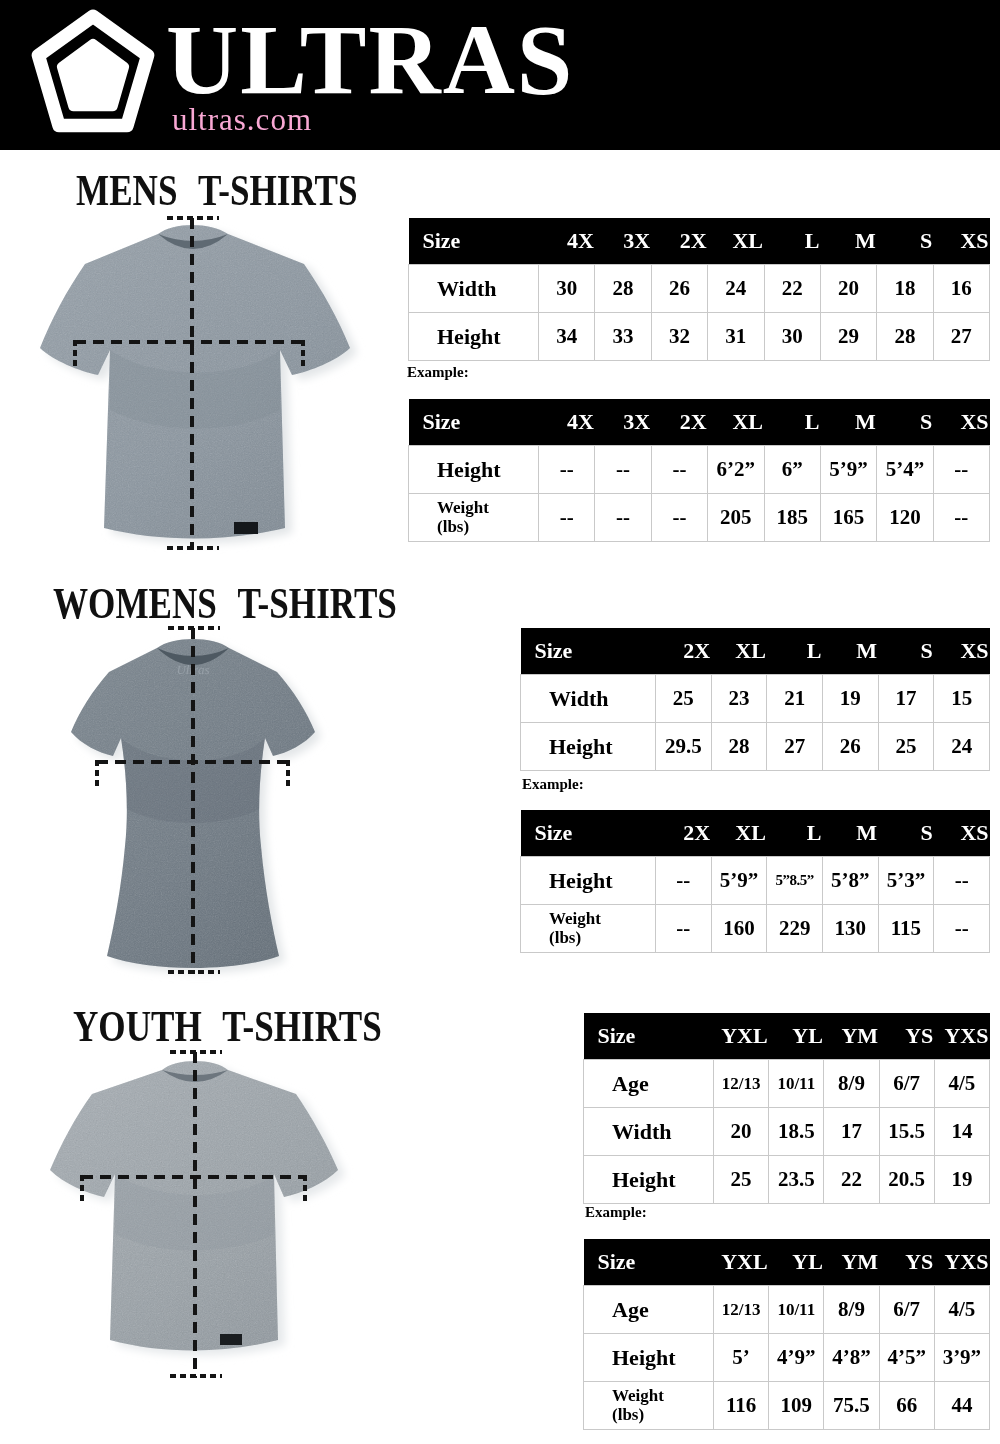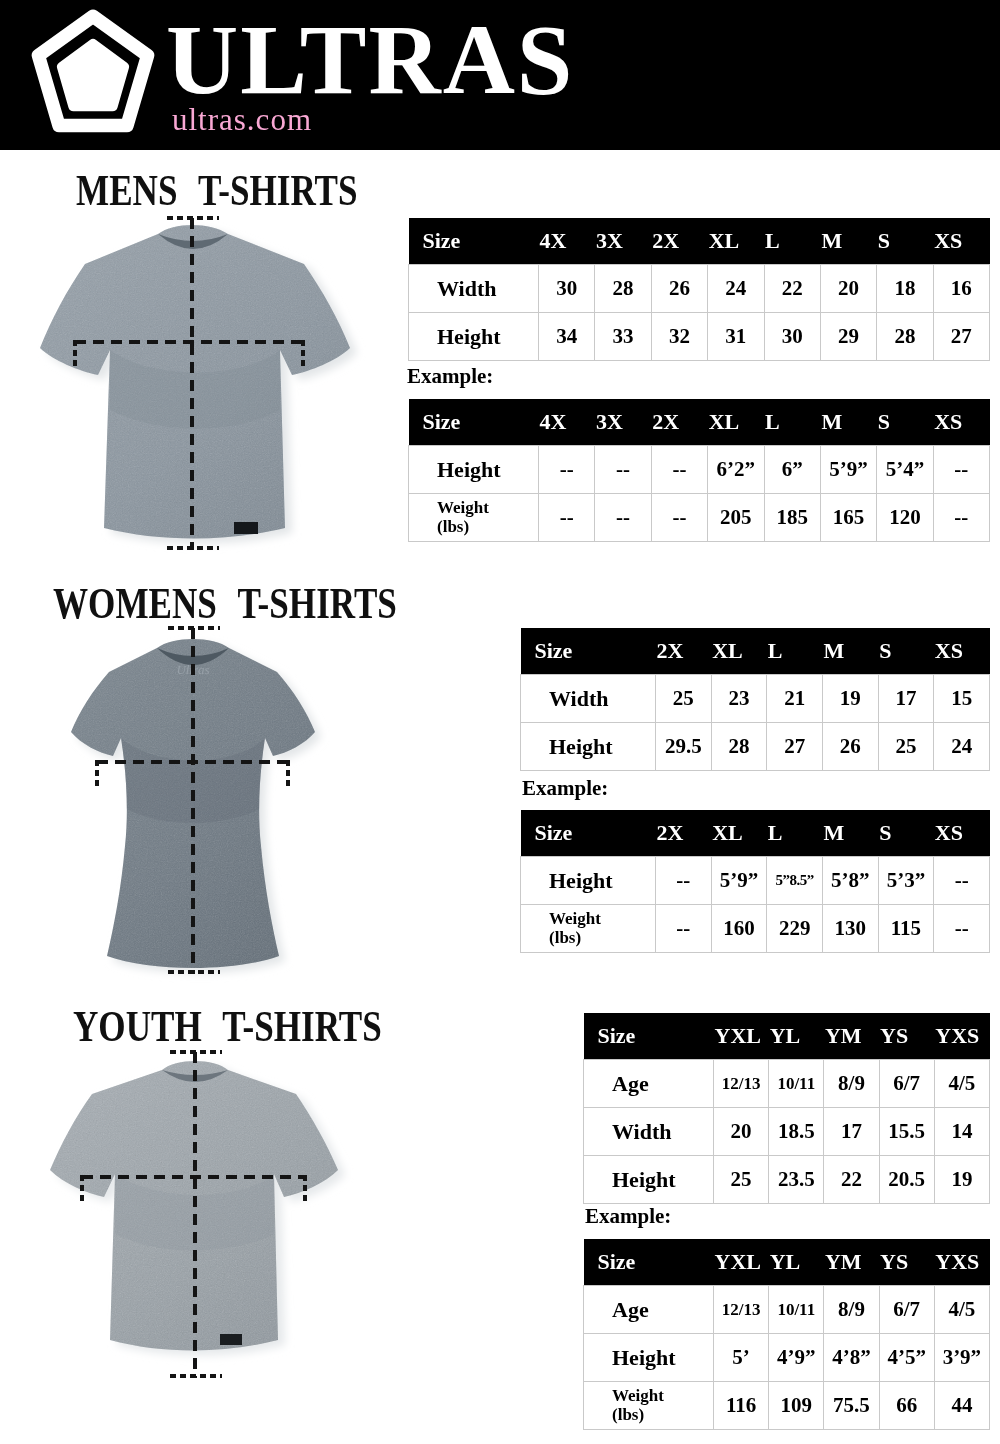--- a/index.html
+++ b/index.html
@@ -12,28 +12,28 @@
   .brand{position:absolute;left:166px;top:10px;color:#fff;font-size:100px;font-weight:bold;
          letter-spacing:2px;line-height:1.0;white-space:nowrap;}
   .site{position:absolute;left:172px;top:102px;color:#f9a8d4;font-size:31px;letter-spacing:1px;}
 
   
   .sec-title{position:absolute;font-weight:bold;font-size:45px;color:#101010;
              letter-spacing:0px;word-spacing:16px;white-space:nowrap;
              transform:scaleX(0.78);transform-origin:0 0;line-height:1.0;}
 
   
-  .example{position:absolute;font-weight:bold;font-size:21px;color:#000;}
+  .example{position:absolute;font-weight:bold;font-size:15px;color:#000;}
 
   
   .tbl{position:absolute;}
   .tbl table{border-collapse:collapse;table-layout:fixed;width:100%;}
   .tbl thead th{background:#000;color:#fff;height:44px;font-size:22px;font-weight:bold;border:none;margin-top:44px;}
   .tbl thead th:first-child{text-align:left;padding-left:14px;width:var(--labelw,115px);}
-  .tbl thead th:not(:first-child){text-align:left;}
+  .tbl thead th:not(:first-child){text-align:right;}
   .tbl tbody th{background:#fff;text-align:left;padding-left:28px;font-size:22px;font-weight:bold;
                 border:1px solid #c9c9c9;height:45px;}
   .tbl tbody td{background:#fff;text-align:center;font-size:21px;font-weight:bold;
                 border:1px solid #c9c9c9;}
   .tbl td.sm{font-size:17px;margin-left:9px;}
   .tbl td.xs{font-size:15px;letter-spacing:-0.5px;}
   .tbl th.two-line{font-size:17px;line-height:1.1;white-space:pre-line;}
 
   .shirt-svg{position:absolute;}
 </style>

